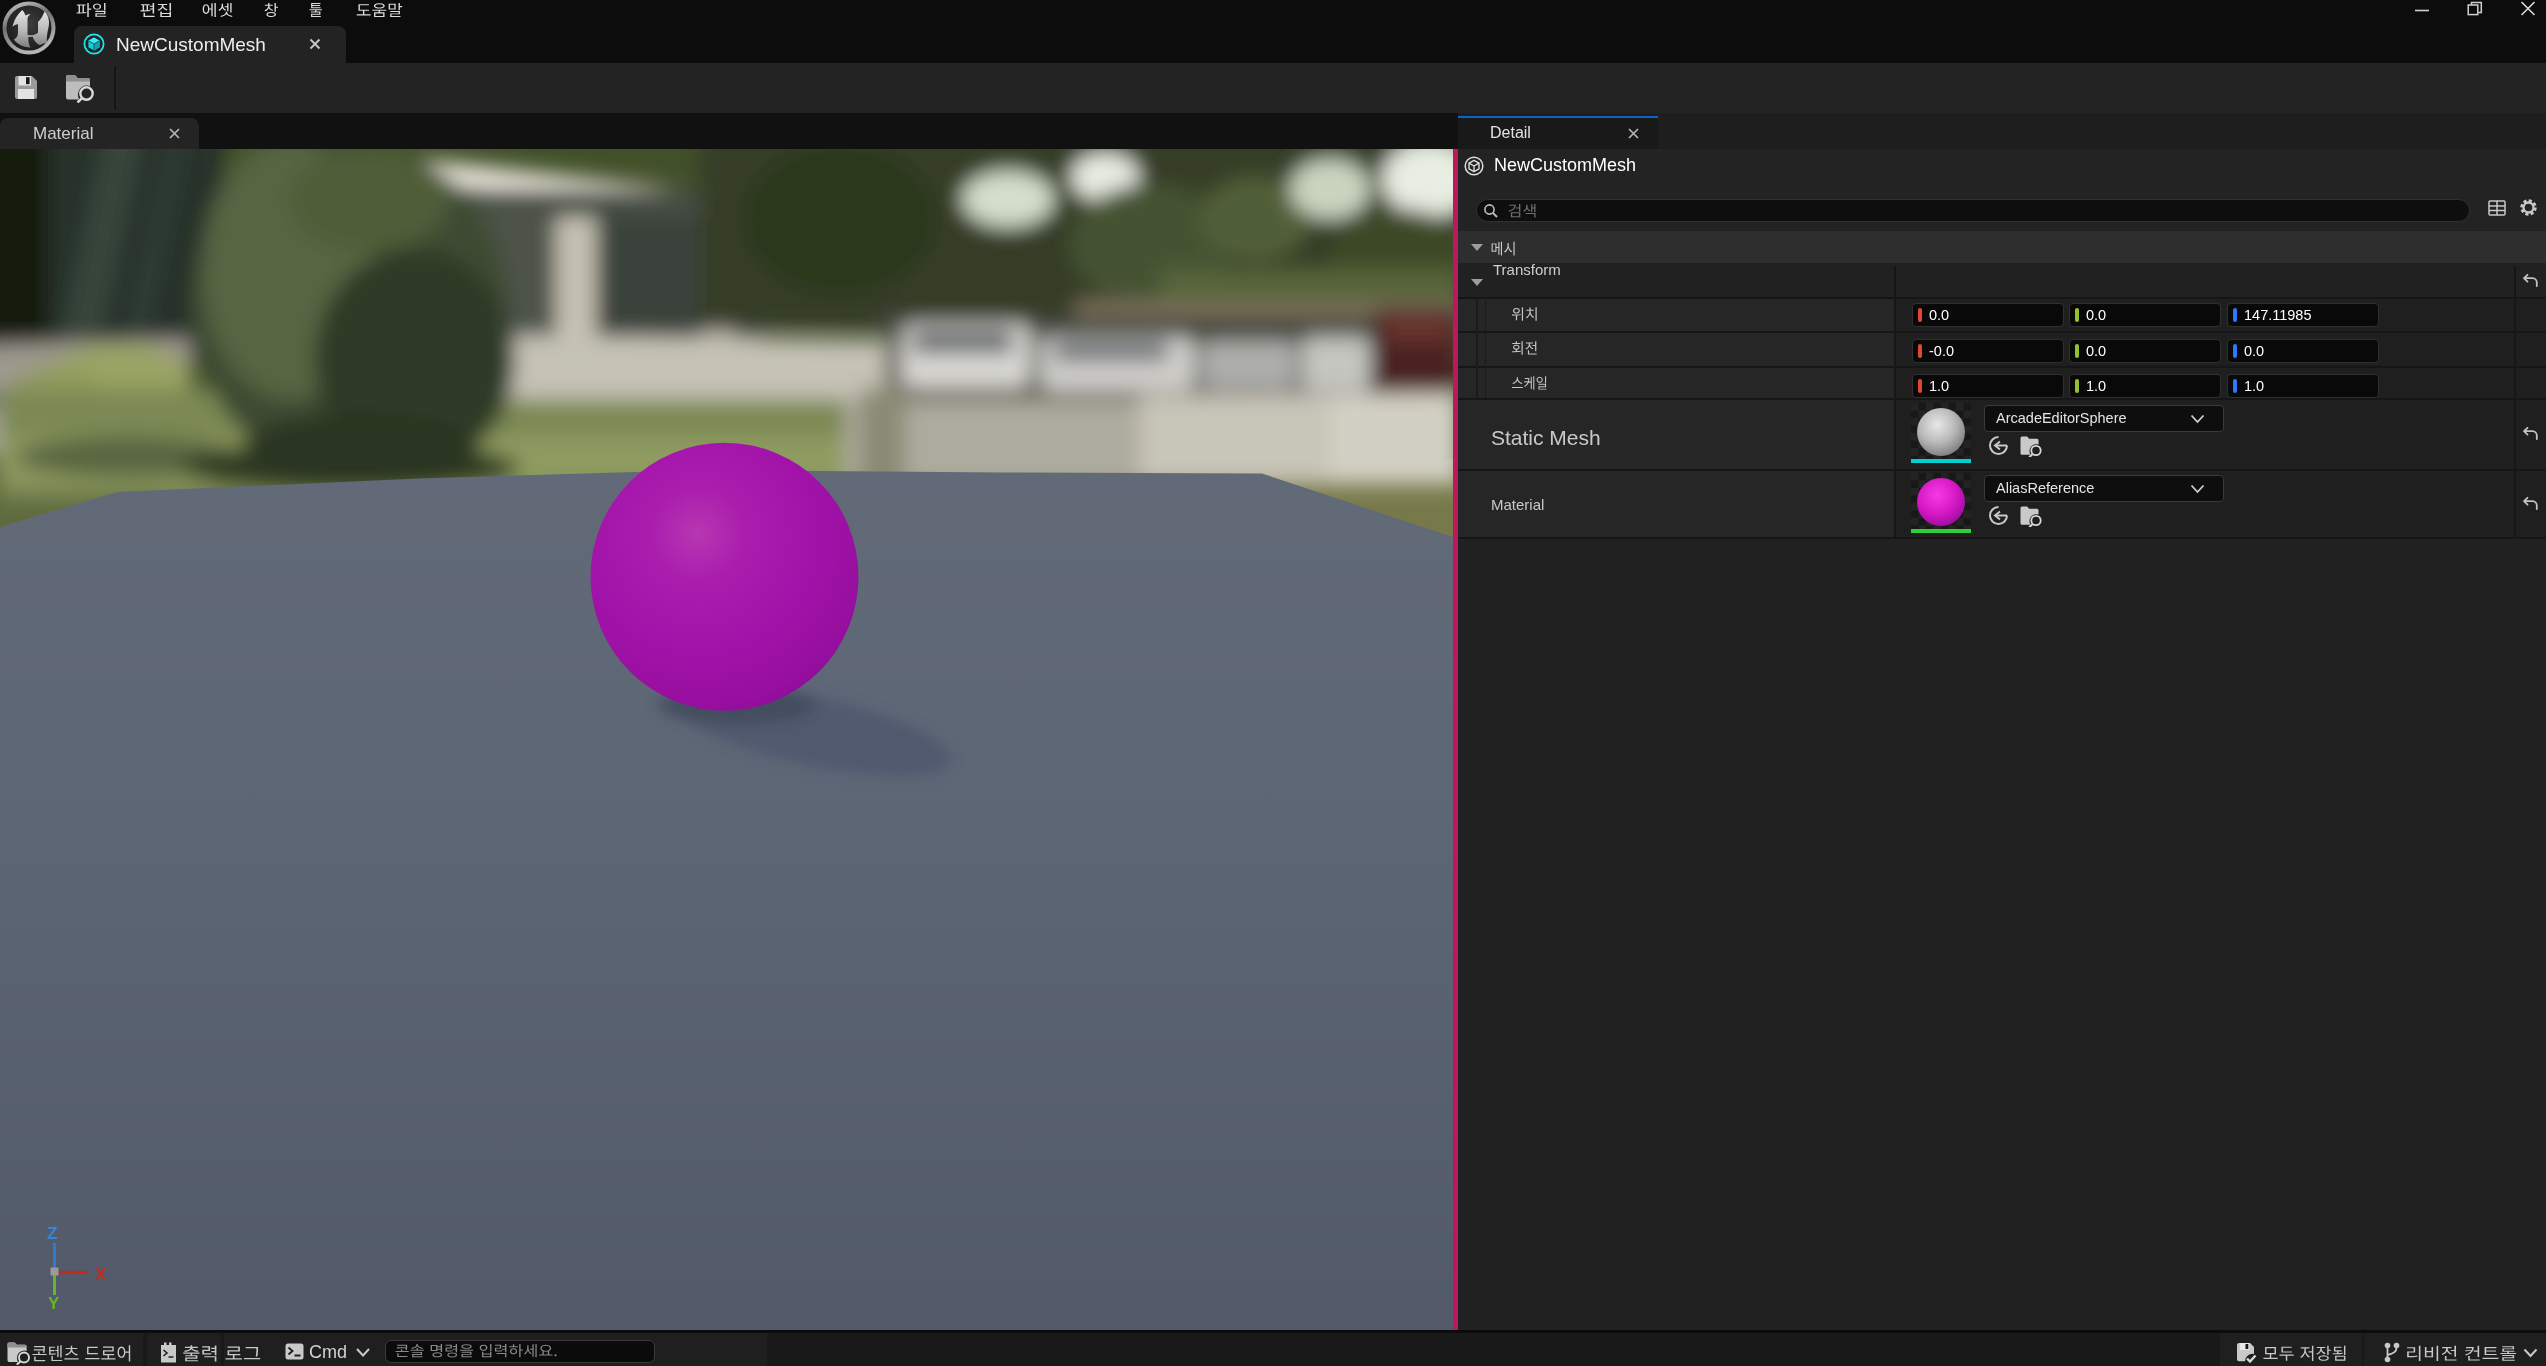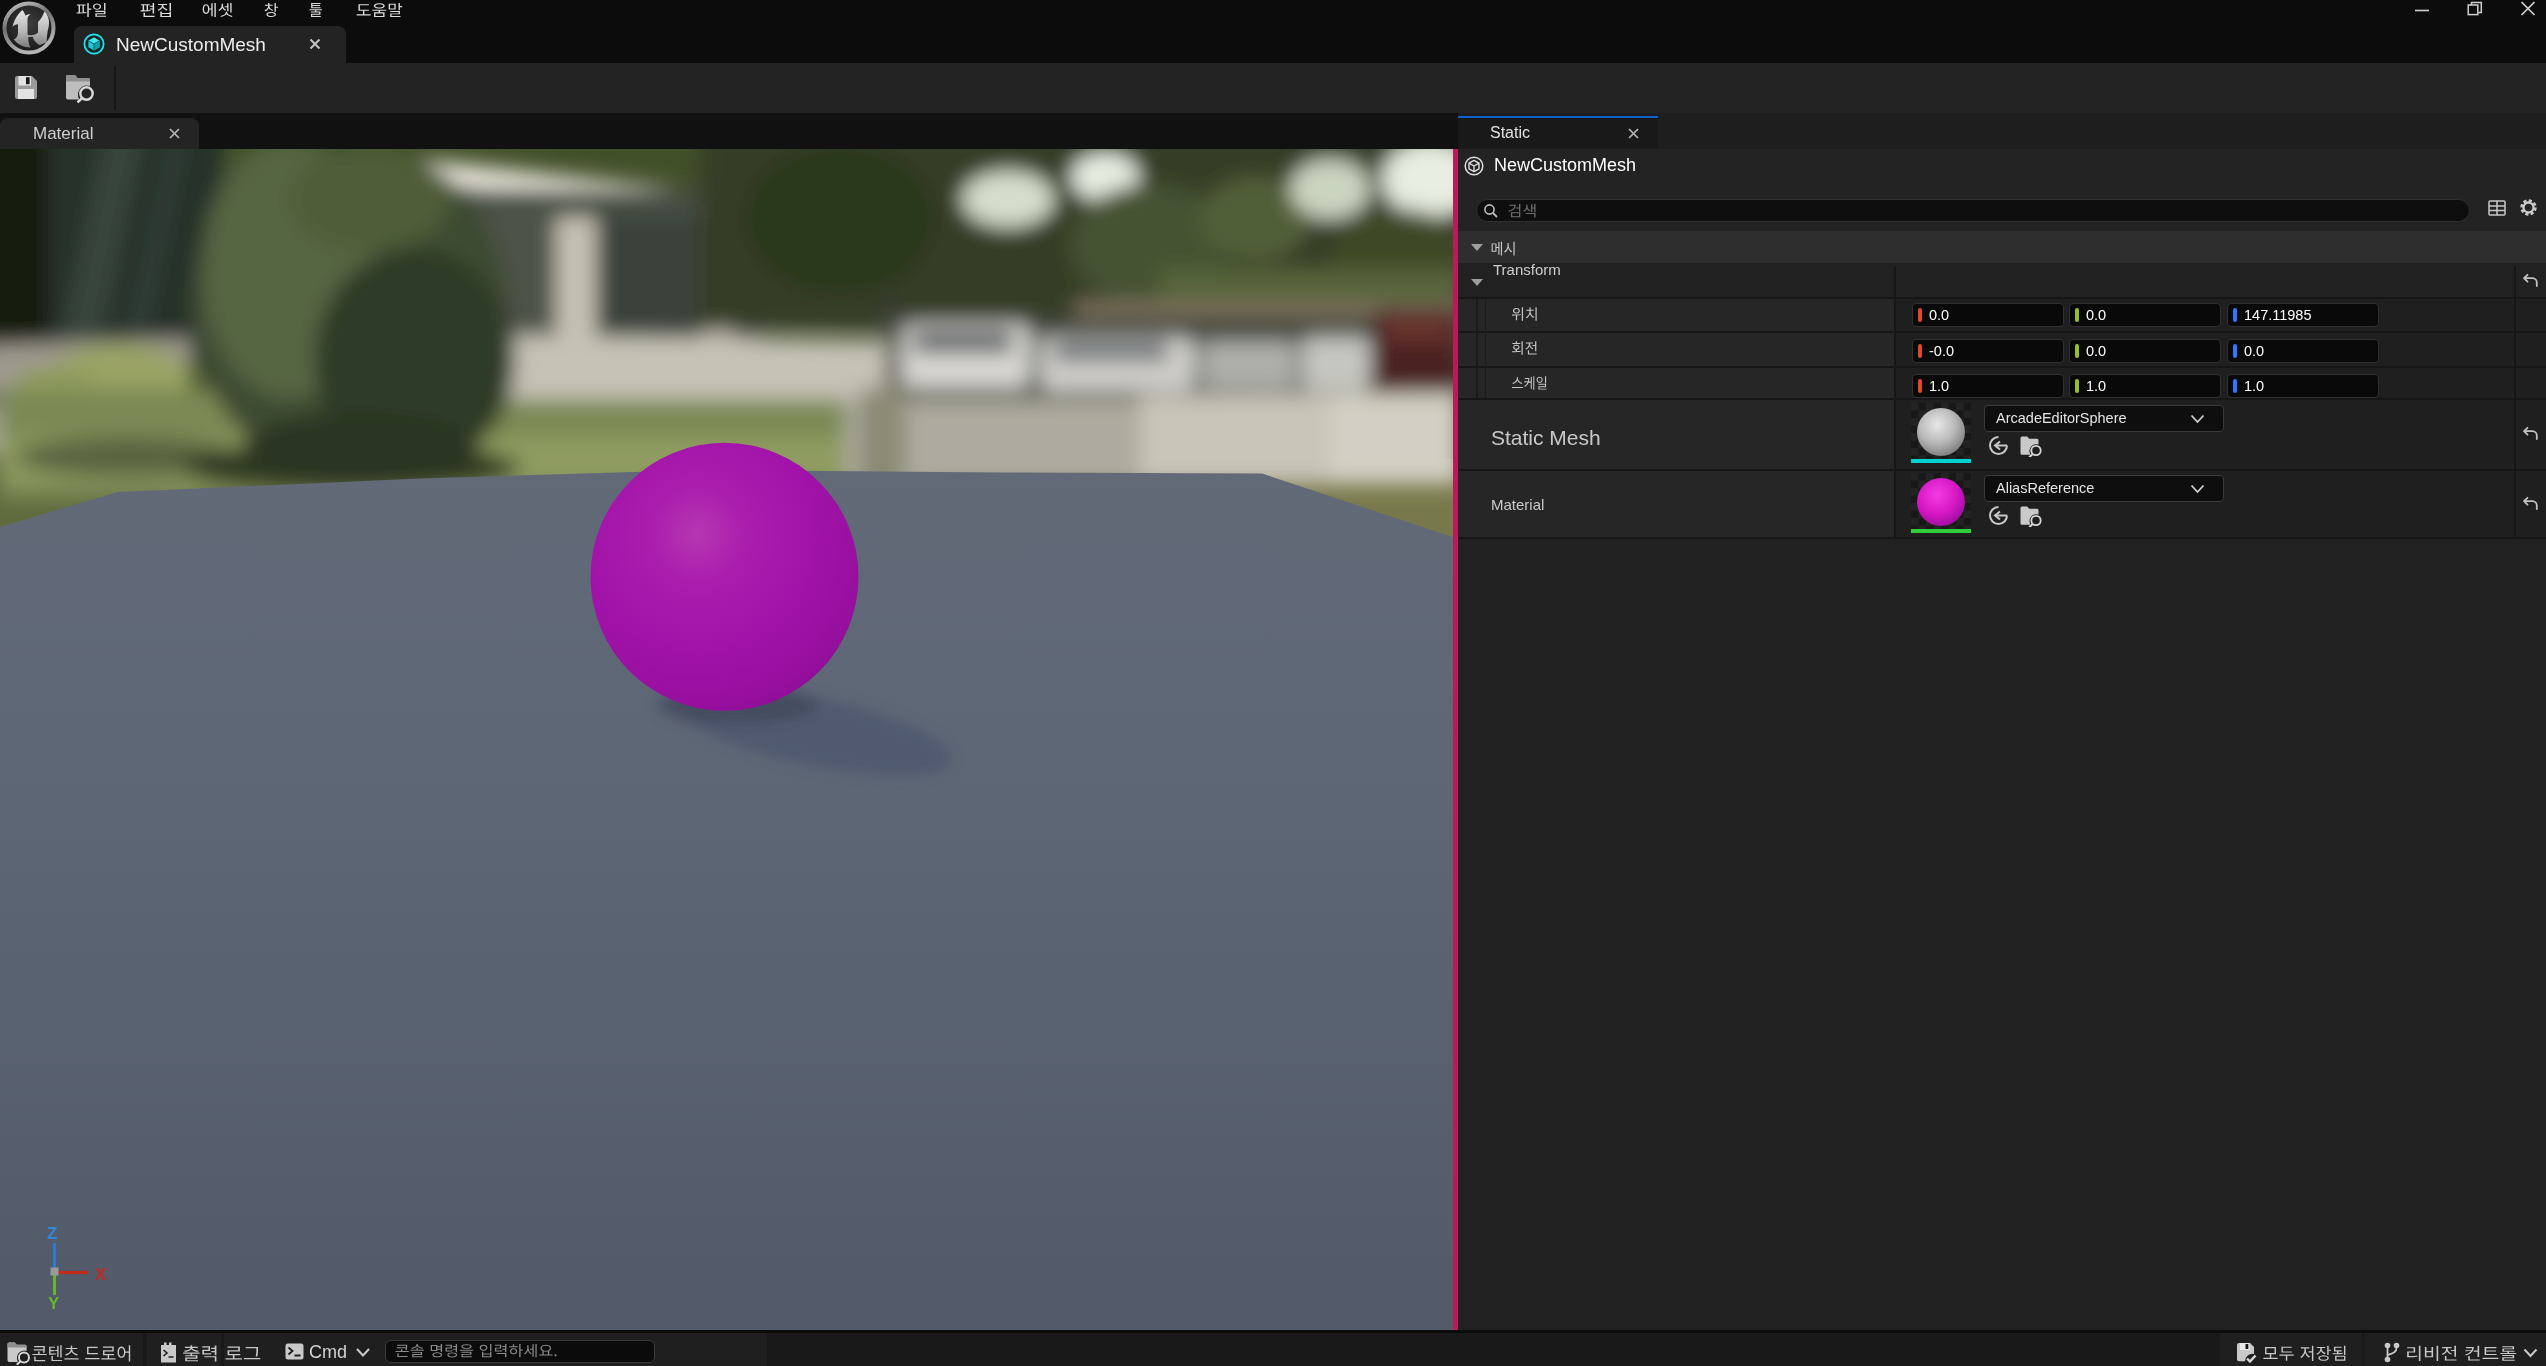--- a/index.html
+++ b/index.html
@@ -117,21 +117,21 @@
     <path d="M2 4 q0-2 2-2 h7 l2.5 3 H24 q2 0 2 2 l0 1.5 -24 0 Z" fill="#8f8f8f"></path>
     <circle cx="22.5" cy="20.5" r="6.2" fill="none" stroke="#d9d9d9" stroke-width="2.4"></circle>
     <path d="M17.8 25.4 L13.5 29.4" stroke="#d9d9d9" stroke-width="2.6"></path>
   </svg>
 
   <div class="txt" style="left:33px;top:124px;font-size:17px;color:#cecece;">Material</div>
   <svg class="abs" style="left:168px;top:127px" width="13" height="13" viewBox="0 0 13 13">
       <path d="M2 2 L11 11 M11 2 L2 11" stroke="#b5b5b5" stroke-width="1.7"></path>
     </svg>
 
-  <div class="txt" style="left:1490px;top:124px;font-size:16px;color:#e2e2e2;">Static</div>
+  <div class="txt" style="left:1490px;top:124px;font-size:16px;color:#e2e2e2;">Detail</div>
   <svg class="abs" style="left:1627px;top:127px" width="13" height="13" viewBox="0 0 13 13">
       <path d="M2 2 L11 11 M11 2 L2 11" stroke="#b5b5b5" stroke-width="1.7"></path>
     </svg>
 
   <svg class="abs" id="viewport" viewBox="0 0 1453 1181" preserveAspectRatio="none">
     <defs>
       <filter id="b10" x="-15%" y="-15%" width="130%" height="130%">
           <feColorMatrix type="saturate" values="0.88"></feColorMatrix>
           <feGaussianBlur stdDeviation="10"></feGaussianBlur>
         </filter>

